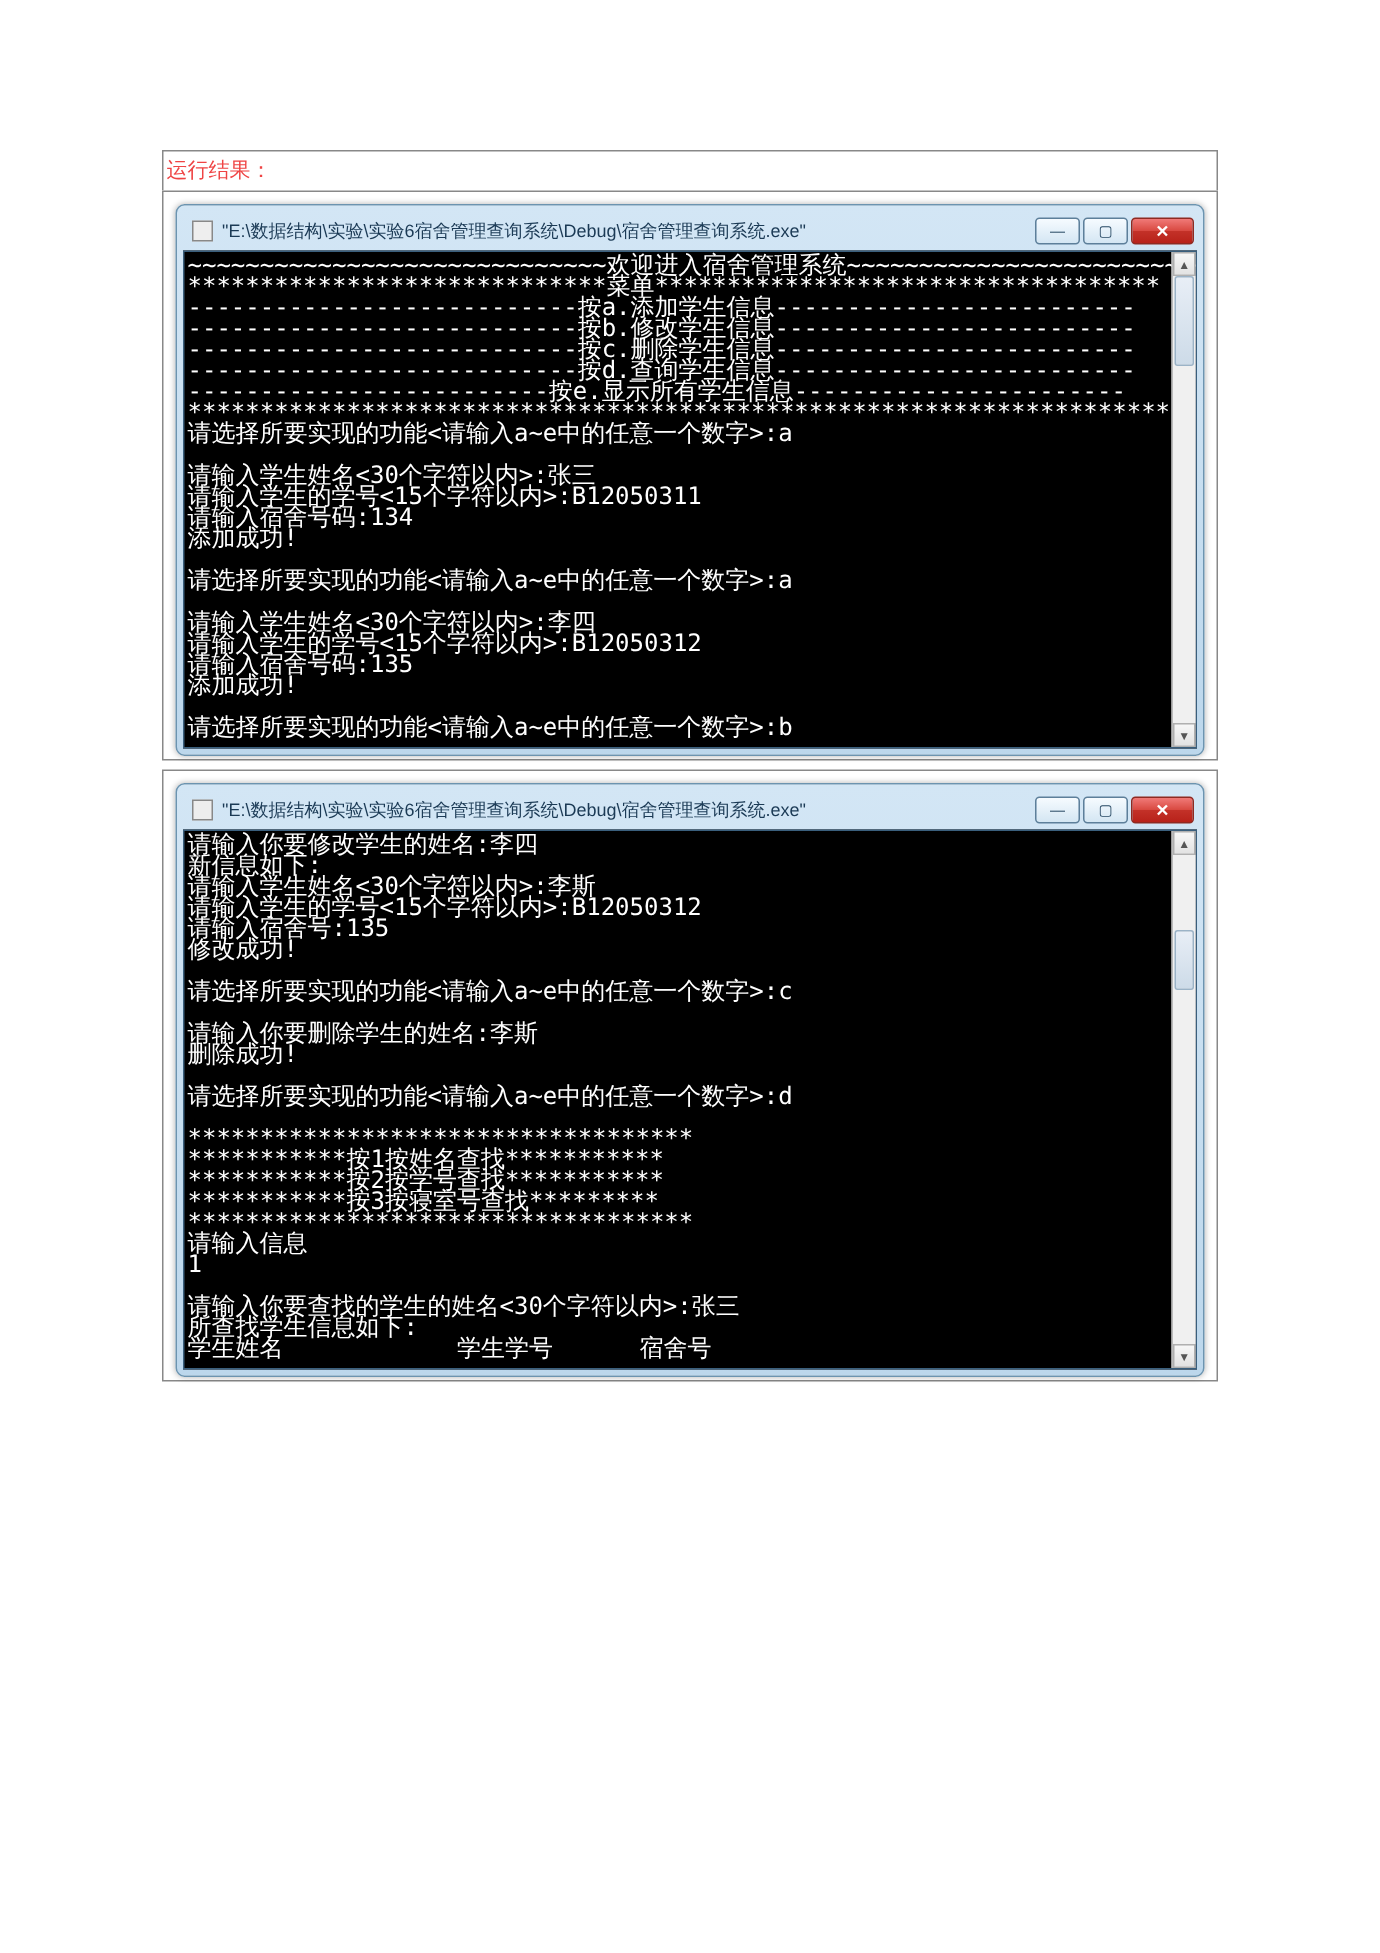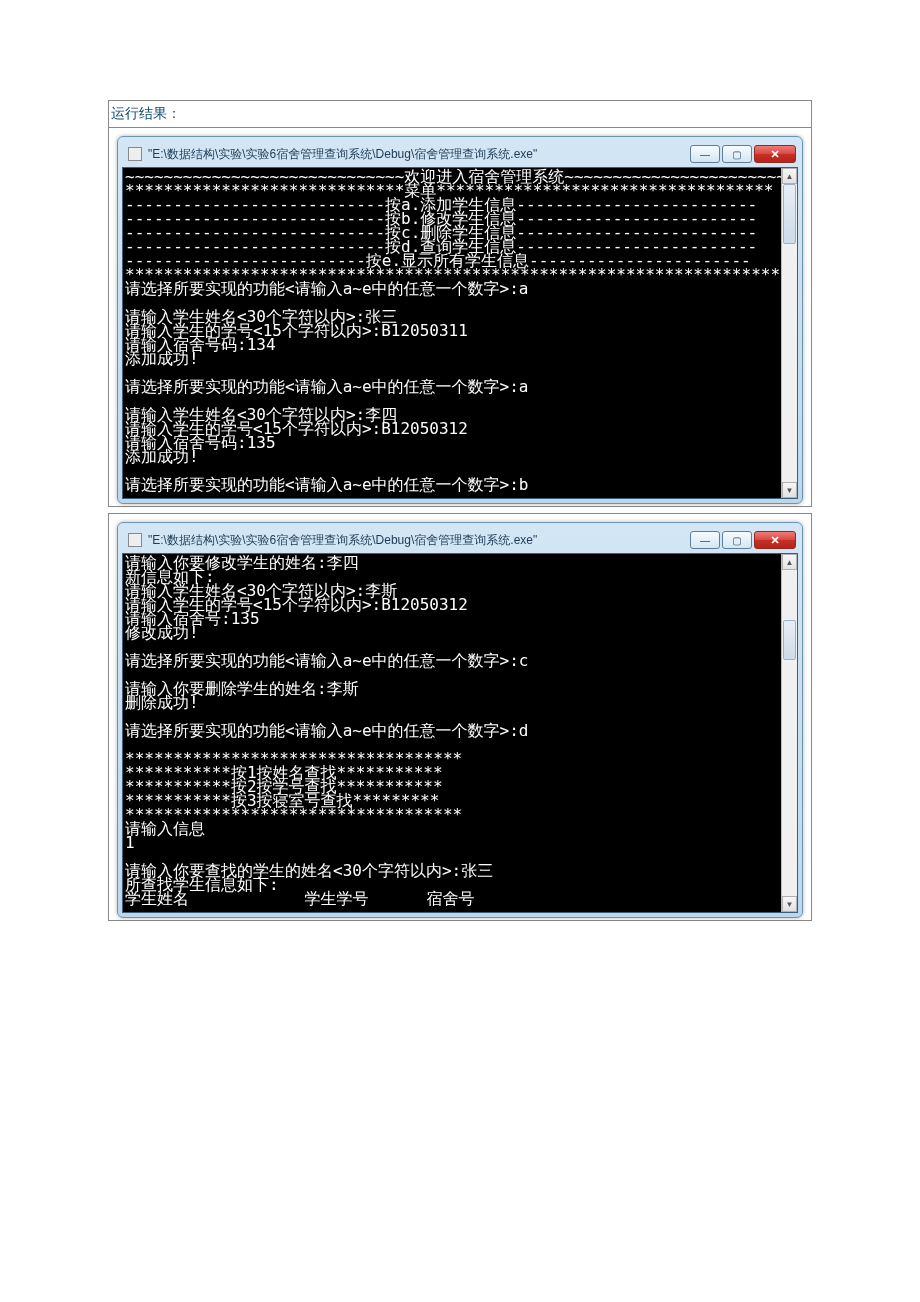--- a/index.html
+++ b/index.html
@@ -5,21 +5,21 @@
   * { margin: 0; padding: 0; box-sizing: border-box; }
   body {
     background: #fff;
     font-family: "SimSun", "宋体", serif;
     width: 920px;
     padding: 100px 108px 100px 108px;
     position: relative;
   }
   .doc-label {
     font-size: 14px;
-    color: #0c4a6e;
+    color: #ef4444;
     padding: 4px 2px;
     border: 1px solid #888;
     border-bottom: none;
   }
   .outer-frame {
     border: 1px solid #888;
     padding: 8px 8px 2px 8px;
     background: #fff;
     margin-bottom: 6px;
   }

